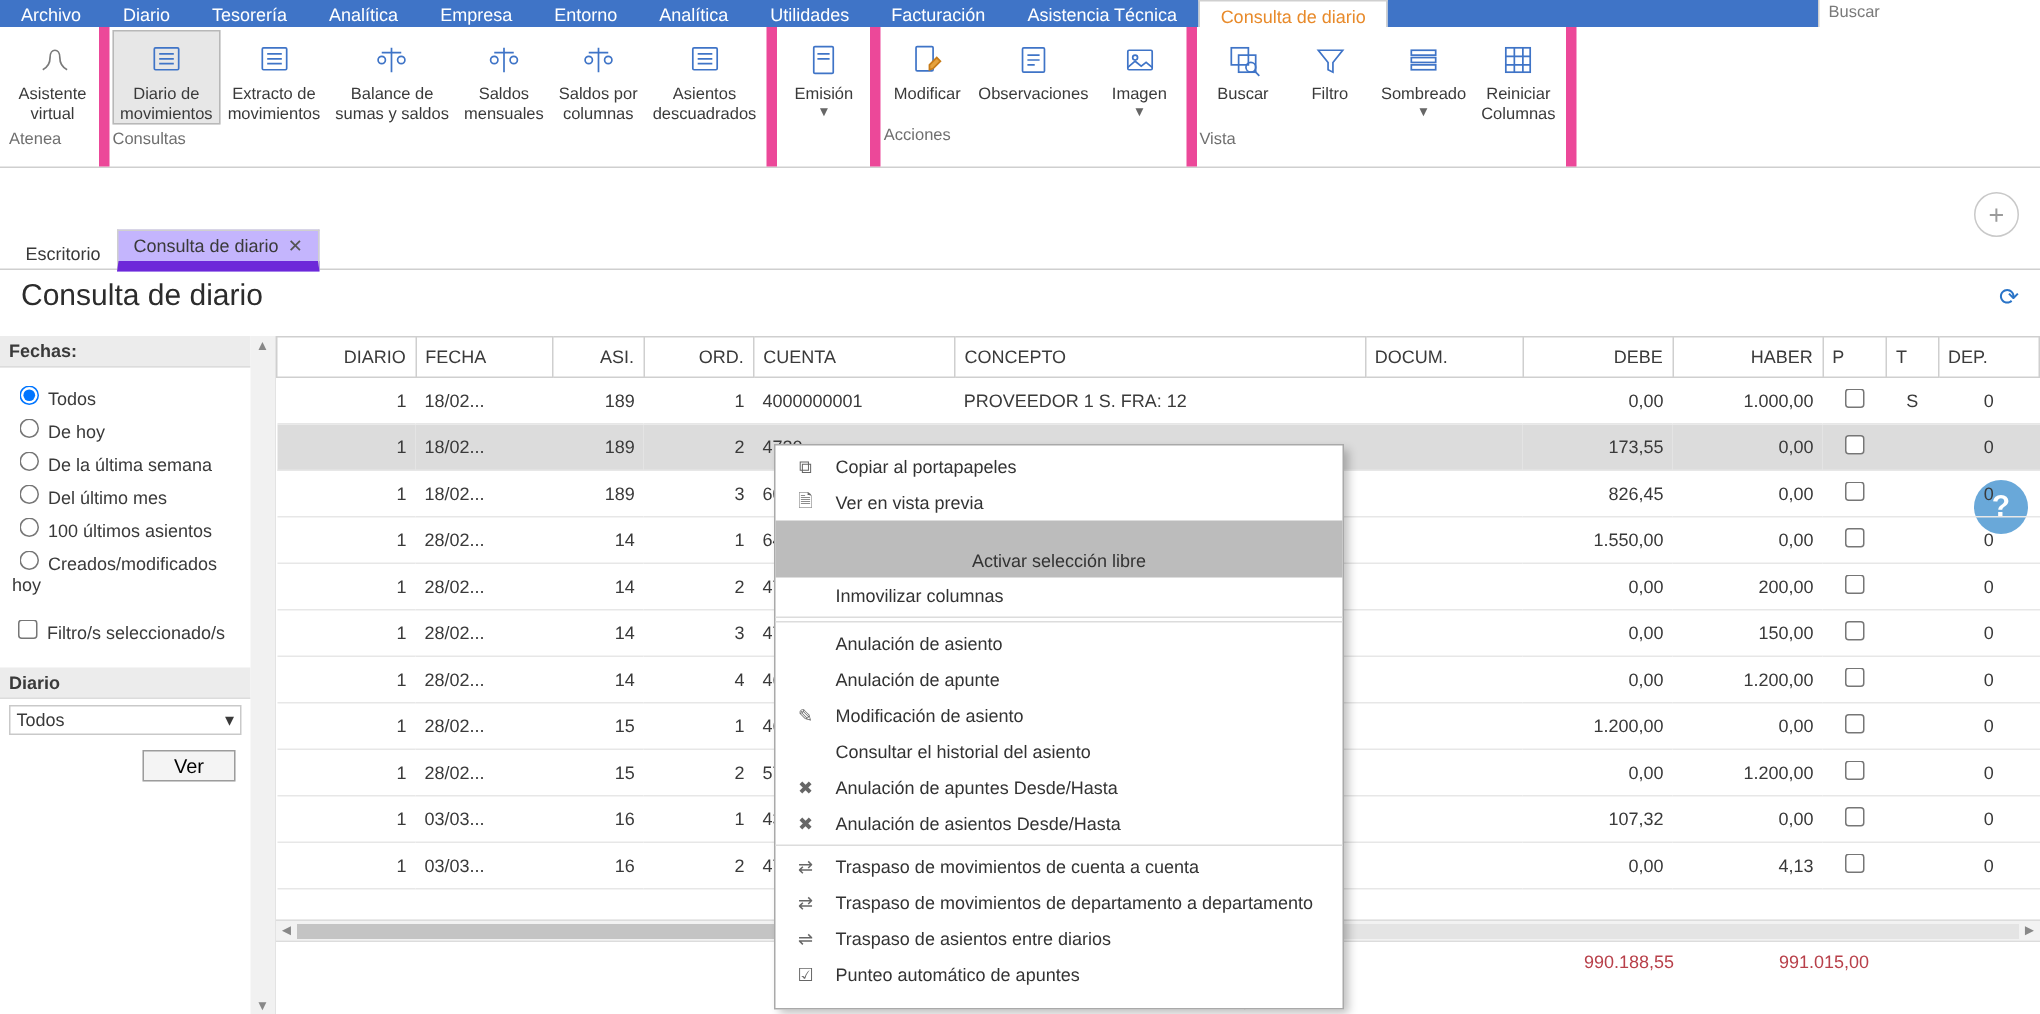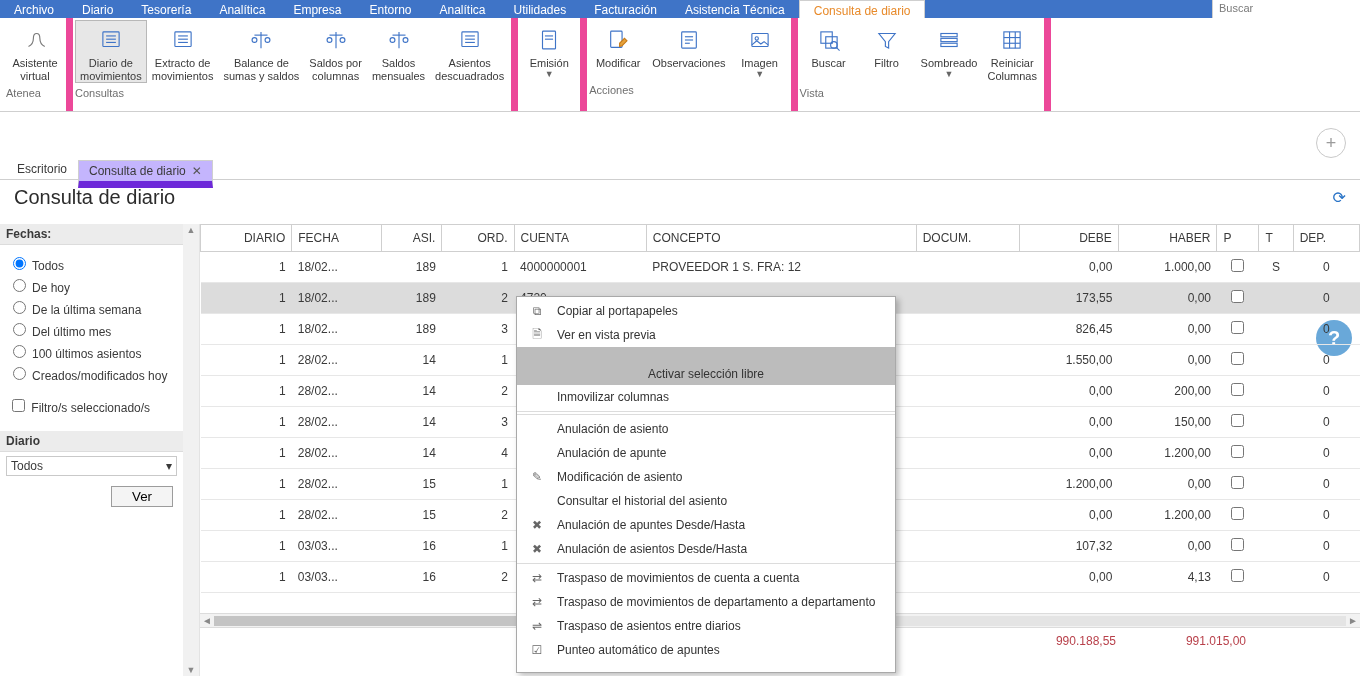--- a/index.html
+++ b/index.html
@@ -130,21 +130,21 @@
     border:1px solid #c9c9c9;
     border-radius:50%;
     display:flex; align-items:center; justify-content:center;
     color:#9b9b9b; font-size:18px;
     cursor:pointer;
   }
 
   
   .doc-tabs {
     display:flex;
-    align-items:flex-start;
+    align-items:flex-end;
     height:22px;
     margin-top:46px;
     border-bottom:1px solid var(--grey-border);
     padding-left:6px;
     font-size:12px;
   }
   .doc-tabs .dtab {
     padding:3px 10px;
     border:1px solid transparent;
     border-bottom:none;
@@ -174,21 +174,21 @@
   .refresh-icon { color:#2a74c7; font-size:16px; cursor:pointer; }
 
   
   .content {
     display:flex;
     position:absolute;
     top:224px; bottom:0; left:0; right:0;
   }
   
   .left-side {
-    width:200px;
+    width:184px;
     border-right:1px solid #e3e3e3;
     display:flex;
     flex-direction:column;
     font-size:12px;
     position:relative;
   }
   .left-scroll {
     position:absolute; right:0; top:0; bottom:0;
     width:16px; background:#f1f1f1;
     display:flex; flex-direction:column; justify-content:space-between;
@@ -396,34 +396,34 @@
         </div>
         <div class="ribbon-btn">
           <div class="icon-box">
             <svg class="ico" viewBox="0 0 32 32">
               <line x1="16" y1="6" x2="16" y2="26"></line>
               <line x1="8" y1="10" x2="24" y2="10"></line>
               <circle cx="8" cy="16" r="3"></circle>
               <circle cx="24" cy="16" r="3"></circle>
             </svg>
           </div>
-          <div>Saldos por</div>
-          <div>columnas</div>
+          <div>Saldos</div>
+          <div>mensuales</div>
         </div>
         <div class="ribbon-btn">
           <div class="icon-box">
             <svg class="ico" viewBox="0 0 32 32">
               <line x1="16" y1="6" x2="16" y2="26"></line>
               <line x1="8" y1="10" x2="24" y2="10"></line>
               <circle cx="8" cy="16" r="3"></circle>
               <circle cx="24" cy="16" r="3"></circle>
             </svg>
           </div>
-          <div>Saldos</div>
-          <div>mensuales</div>
+          <div>Saldos por</div>
+          <div>columnas</div>
         </div>
         <div class="ribbon-btn">
           <div class="icon-box">
             <svg class="ico" viewBox="0 0 32 32">
               <rect x="6" y="6" width="20" height="18" rx="1"></rect>
               <line x1="10" y1="11" x2="22" y2="11"></line>
               <line x1="10" y1="15" x2="22" y2="15"></line>
               <line x1="10" y1="19" x2="22" y2="19"></line>
             </svg>
           </div>

